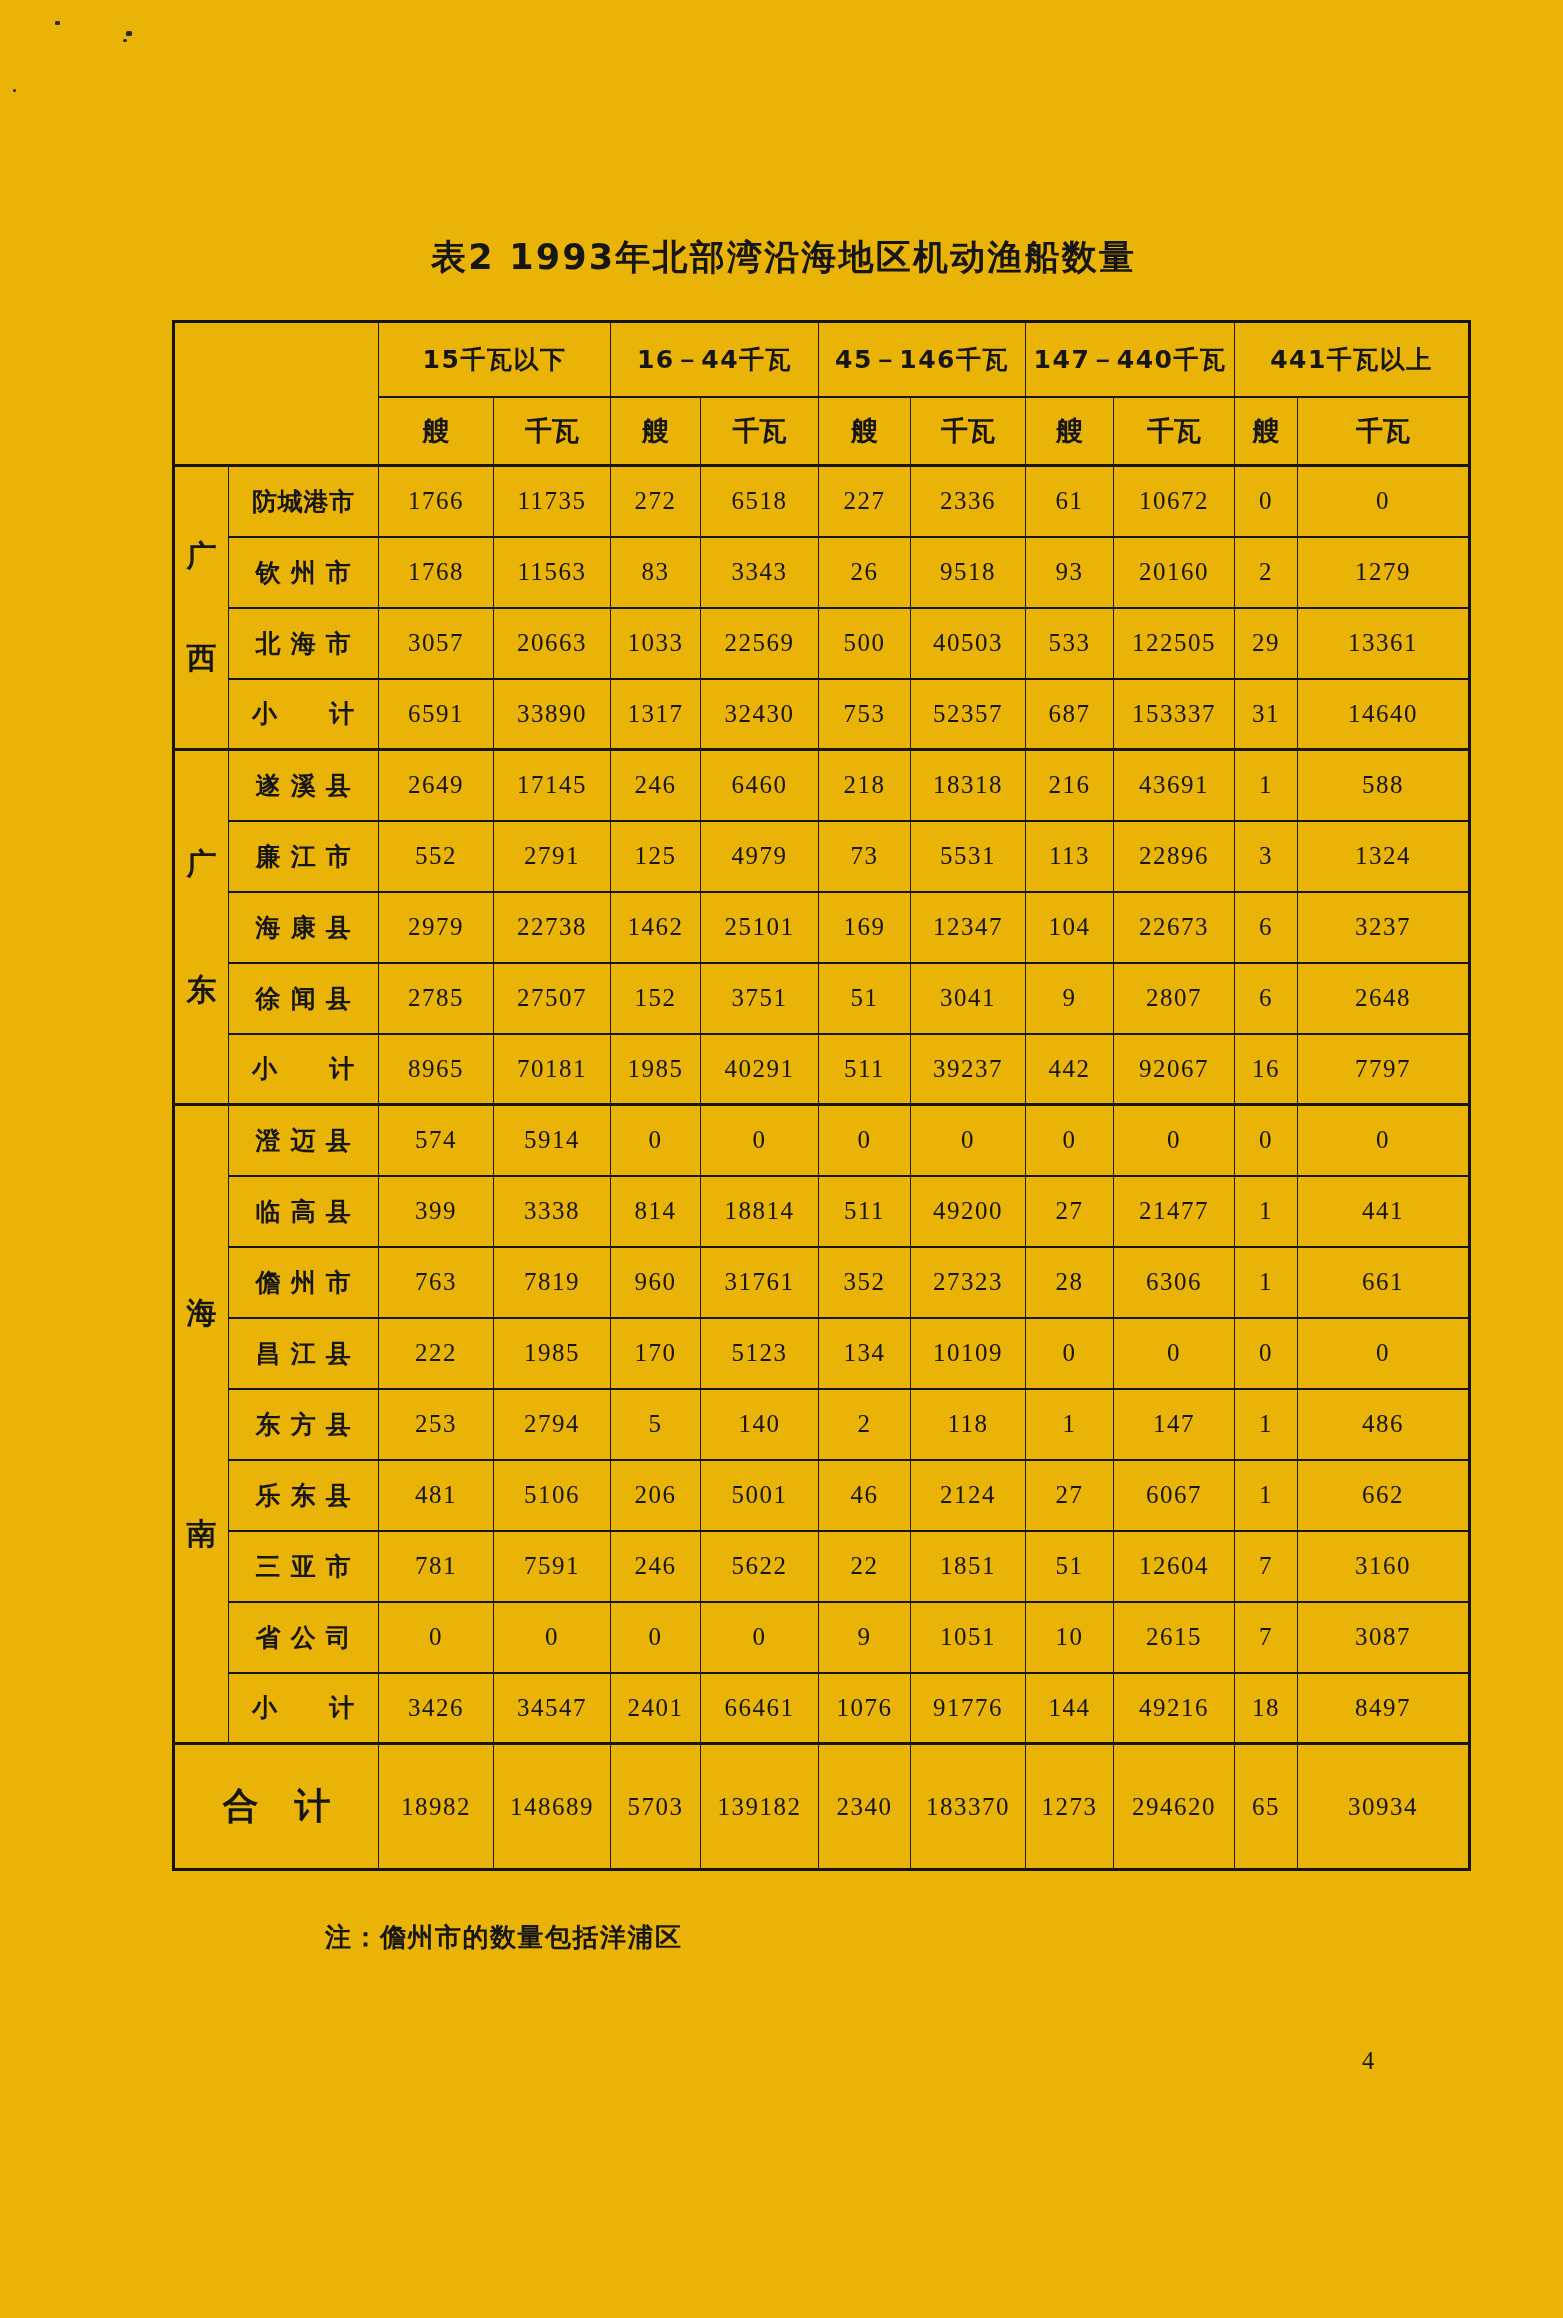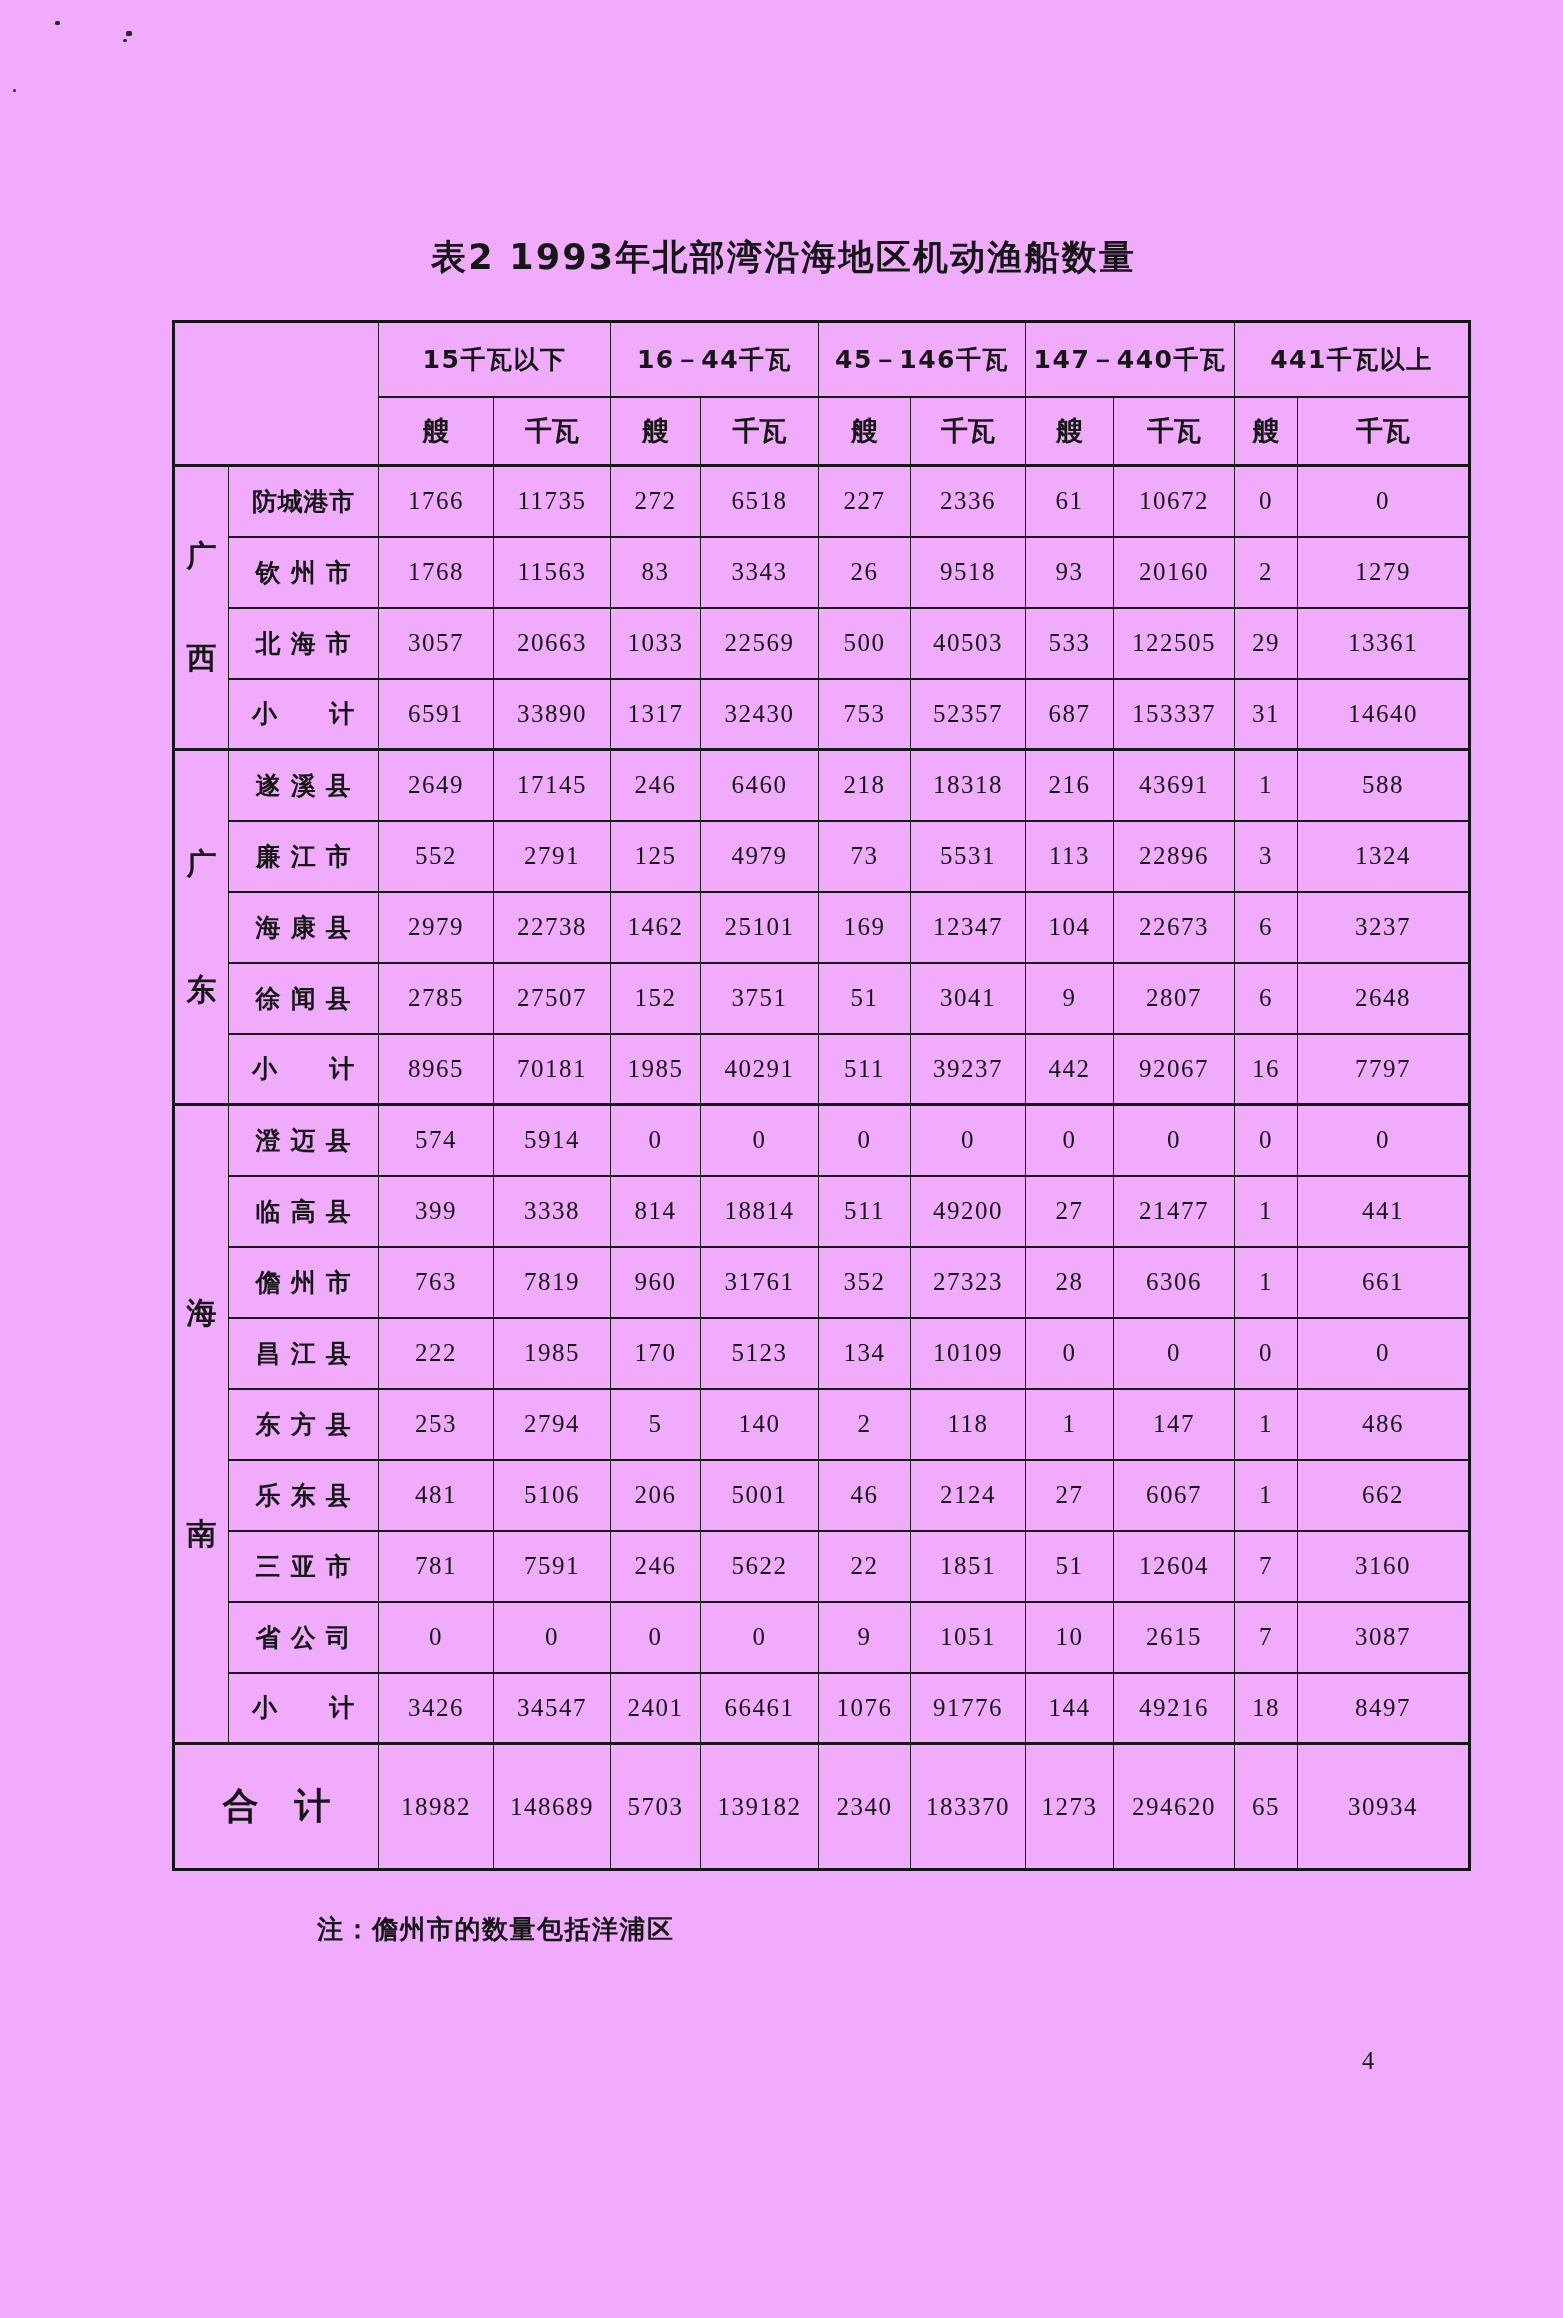--- a/index.html
+++ b/index.html
@@ -1,21 +1,21 @@
 <!DOCTYPE html>
 <html style="font-size:12px"><head>
 <meta charset="utf-8">
 <style>
   html,body{margin:0;padding:0;}
   body{
     width:1563px;height:2319px;position:relative;
     background:#ffffff;color:#161616;
     font-family:"DejaVu Sans",sans-serif;
   }
-  .page{position:absolute;inset:0;background:#f0abfc;overflow:hidden;text-decoration:underline;}
+  .page{position:absolute;inset:0;background:#eab308;overflow:hidden;text-decoration:underline;}
 
   .speck{position:absolute;background:#2a2a2a;border-radius:1.5px;}
   .s1{left:55px;top:21px;width:5.2px;height:4.4px;}
   .s2{left:126px;top:31px;width:6px;height:5.2px;}
   .s3{left:123px;top:39px;width:3.7px;height:3px;}
   .s4{left:13.3px;top:89px;width:3px;height:3px;}
 
   .title{
     position:absolute;left:431px;top:234px;margin:0;
     font-size:35px;font-weight:bold;letter-spacing:2.2px;white-space:nowrap;
@@ -44,21 +44,21 @@
   td.num{
     font-family:"Liberation Serif","DejaVu Serif",serif;
     font-size:25px;letter-spacing:1.5px;font-weight:500;
   }
   td.rowname{font-size:25px;font-weight:bold;letter-spacing:0.7px;white-space:nowrap;}
   td.province{font-size:30px;font-weight:bold;}
   .province-stack{display:flex;flex-direction:column;justify-content:space-evenly;align-items:center;}
   td.total-label{font-size:36px;font-weight:bold;}
 
   .note{
-    position:absolute;left:313px;top:1908px;margin:4px;
+    position:absolute;left:313px;top:1908px;margin:12px;
     font-size:26px;font-weight:bold;letter-spacing:1.5px;white-space:nowrap;
   }
   .pagenum{
     position:absolute;left:1362px;top:2047px;
     font-size:24.4px;font-family:"Liberation Serif","DejaVu Serif",serif;
   }
 </style>
 </head>
 <body>
 

